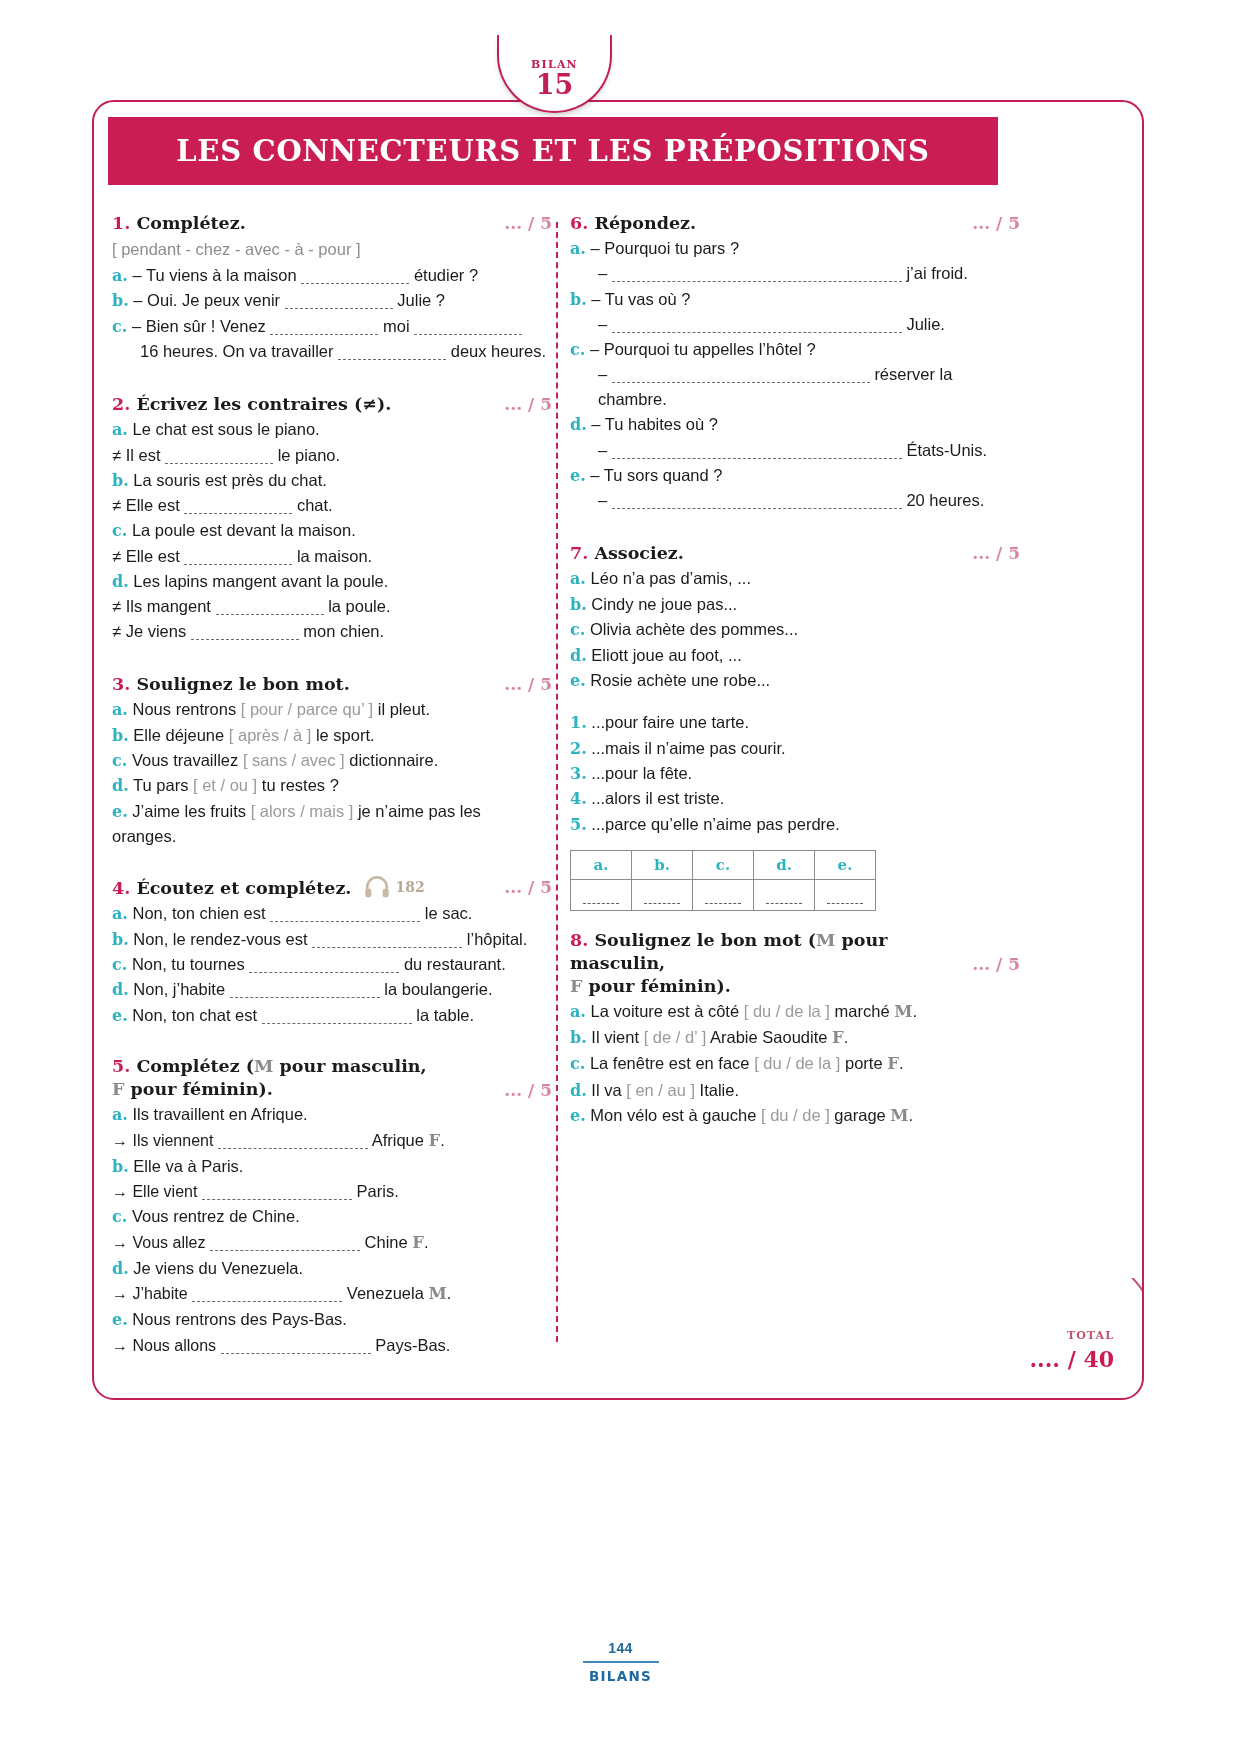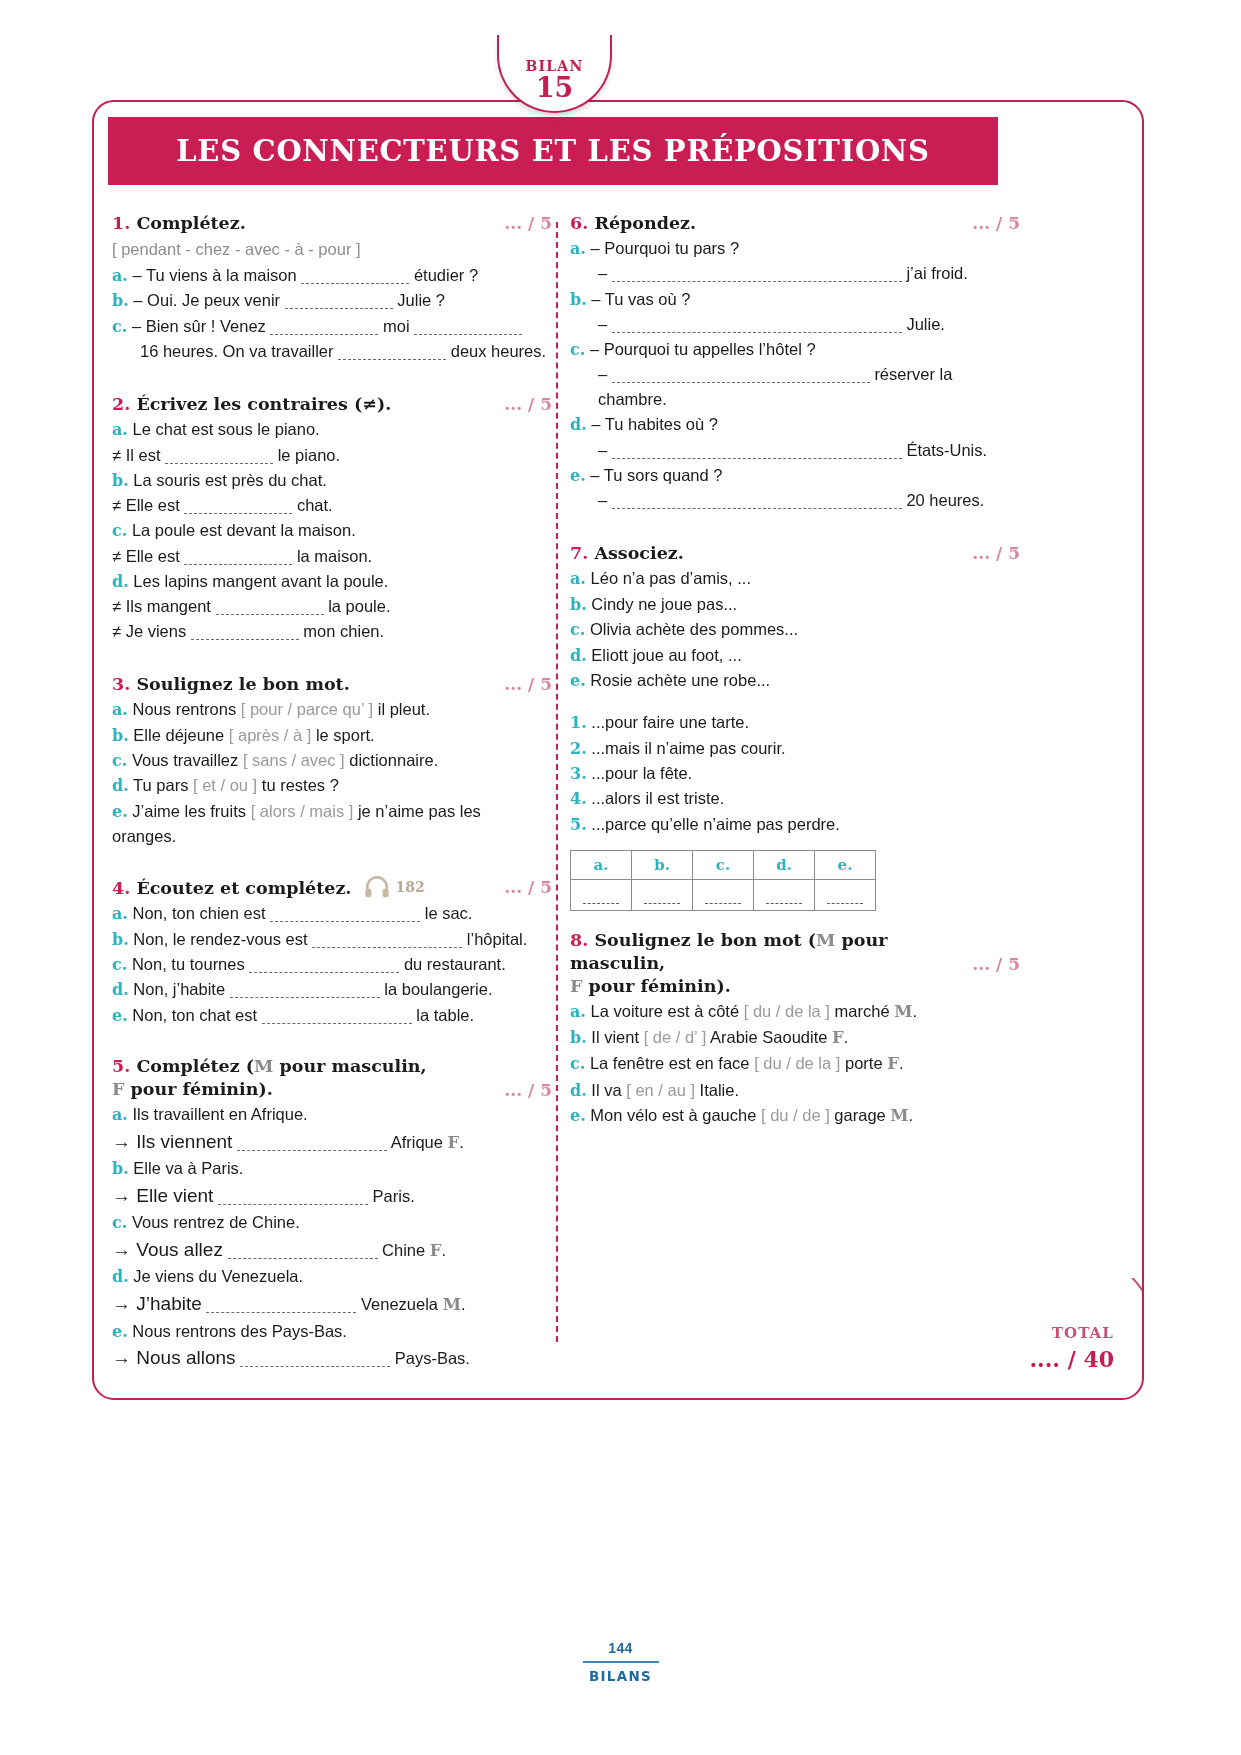--- a/index.html
+++ b/index.html
@@ -30,21 +30,21 @@
     border-top:none;
     border-radius:0 0 58px 58px;
     box-sizing:border-box;
     z-index:6;
     text-align:center;
     box-shadow:0 4px 7px -3px rgba(0,0,0,.28);
   }
   .bilan-badge .bilan-word{
     font-family:"DejaVu Serif", serif;
     font-weight:bold;
-    font-size:14px;
+    font-size:11px;
     letter-spacing:1.2px;
     color:#c22052;
     margin-top:23px;
   }
   .bilan-badge .bilan-num{
     font-family:"DejaVu Serif", serif;
     font-weight:bold;
     font-size:27px;
     color:#c22052;
     line-height:1.05;
@@ -120,21 +120,21 @@
     display:inline-block;
     border-bottom:1.6px dashed #6b6b6b;
     vertical-align:-3px;
     height:11px;
   }
   .b-sm{ width:108px; }
   .b-md{ width:150px; }
   .b-fill{ width:290px; }
   .b-fill2{ width:258px; }
   .indent{ padding-left:28px; }
-  .arrow{ font-size:19px; }
+  .arrow{ font-size:16px; }
   
   .audio-wrap{ display:inline-flex; align-items:center; gap:6px; vertical-align:-4px; margin:0 6px; }
   .headphone{ width:26px;height:22px; display:block; }
   .track-no{
     font-family:"DejaVu Serif", serif;
     font-weight:bold;
     font-size:14px;
     color:#b9a894;
   }
   
@@ -182,21 +182,21 @@
   }
   .total-box{
     position:absolute;
     right:30px;bottom:28px;
     text-align:right;
     z-index:3;
   }
   .total-label{
     font-family:"DejaVu Serif", serif;
     font-weight:bold;
-    font-size:15px;
+    font-size:11px;
     letter-spacing:1.1px;
     color:#c4536f;
   }
   .total-value{
     font-family:"DejaVu Serif", serif;
     font-weight:bold;
     font-size:22px;
     color:#c91d54;
     margin-top:4px;
   }

